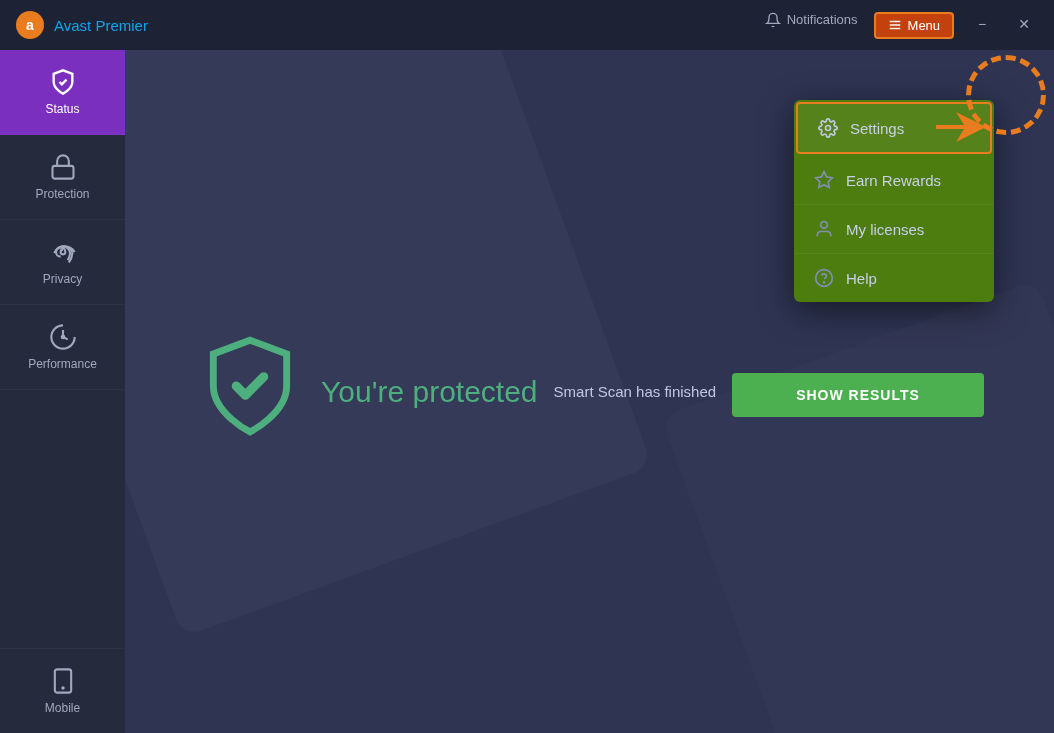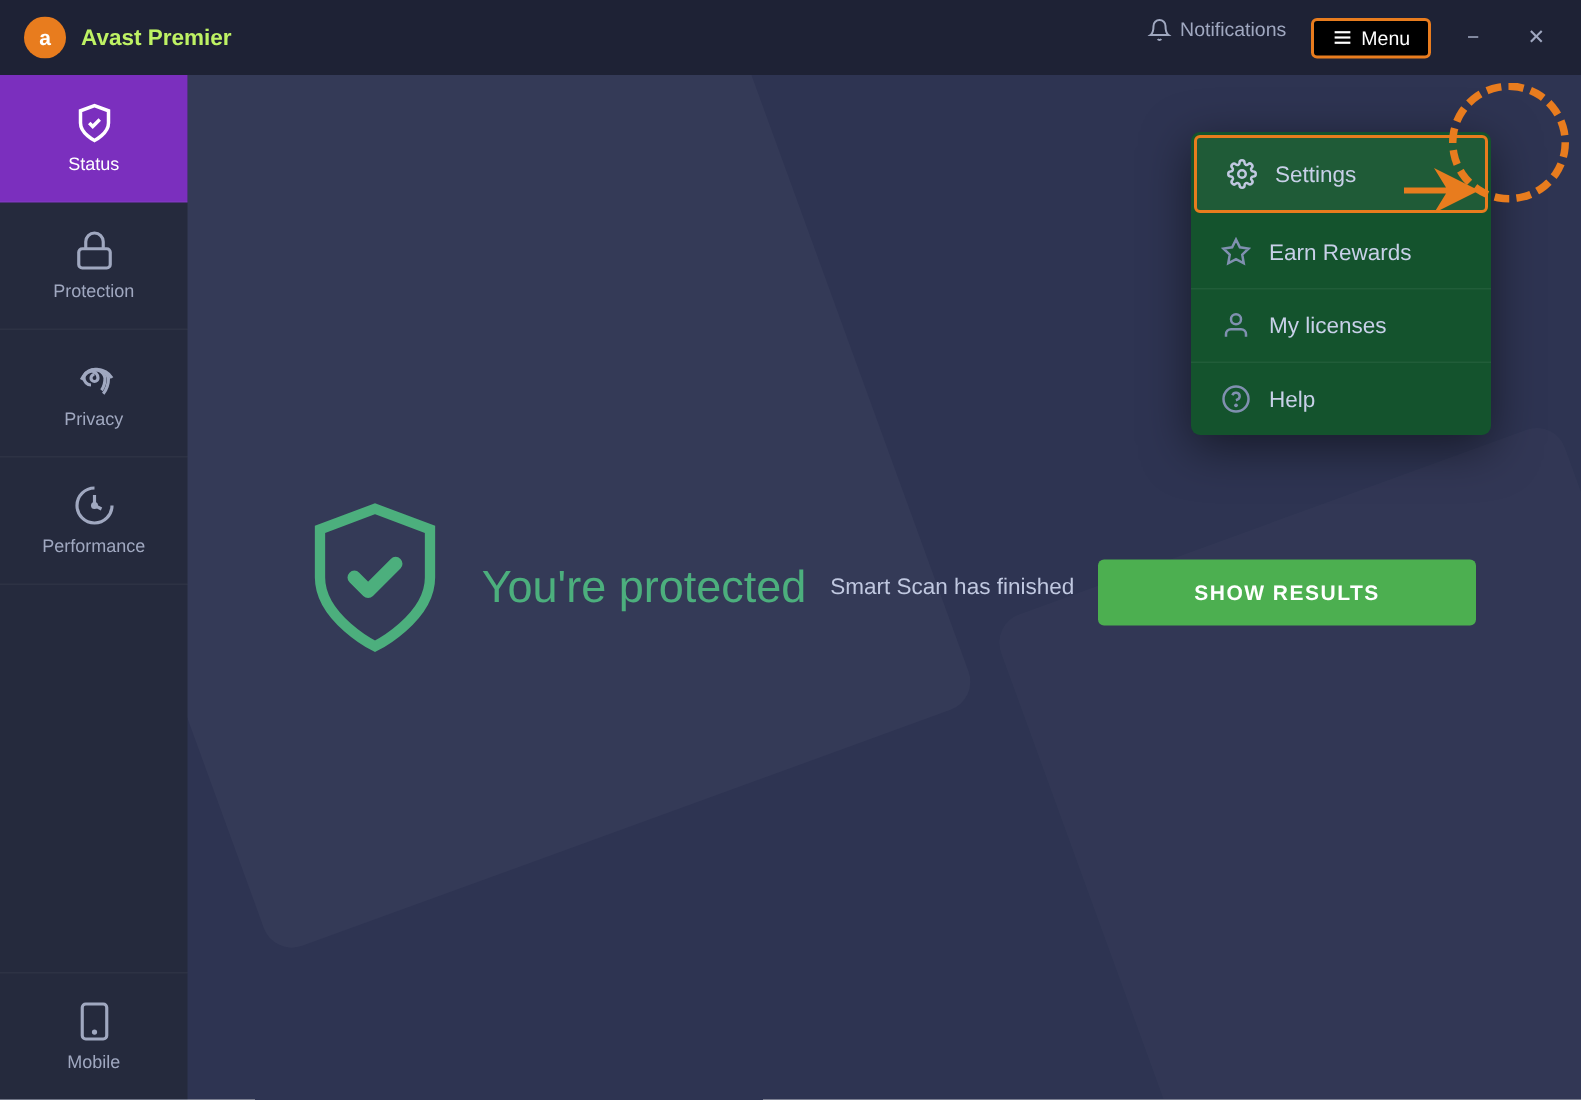--- a/index.html
+++ b/index.html
@@ -24,23 +24,23 @@
       flex-shrink: 0;
       position: relative;
       z-index: 10;
     }
     .title-bar-logo {
       width: 28px;
       height: 28px;
       margin-right: 10px;
     }
     .title-bar-title {
-      color: #bef264;
+      color: #0ea5e9;
       font-size: 15px;
-      font-weight: 700;
+      font-weight: 400;
       flex: 1;
     }
     .title-bar-actions {
       display: flex;
       align-items: flex-start;
       gap: 16px;
     }
     .notifications-btn {
       display: flex;
       align-items: center;
@@ -51,21 +51,21 @@
       background: none;
       border: none;
     }
     .menu-btn {
       display: flex;
       align-items: center;
       gap: 6px;
       color: #ffffff;
       font-size: 13px;
       cursor: pointer;
-      background: #000000;
+      background: #c2410c;
       border: 2px solid #e87c1e;
       border-radius: 4px;
       padding: 4px 12px;
     }
     .win-btn {
       background: none;
       border: none;
       color: #a0a8c0;
       font-size: 14px;
       cursor: pointer;
@@ -195,23 +195,23 @@
       font-size: 14px;
       font-weight: 700;
       letter-spacing: 1px;
       cursor: pointer;
       margin-top: 6px;
     }
 
     
     .dropdown-menu {
       position: absolute;
-      top: 38px;
+      top: 50px;
       right: 60px;
-      background: #14532d;
+      background: #4d7c0f;
       border-radius: 6px;
       min-width: 200px;
       z-index: 100;
       box-shadow: 0 8px 32px rgba(0,0,0,0.5);
       overflow: hidden;
     }
     .dropdown-item {
       display: flex;
       align-items: center;
       gap: 12px;

